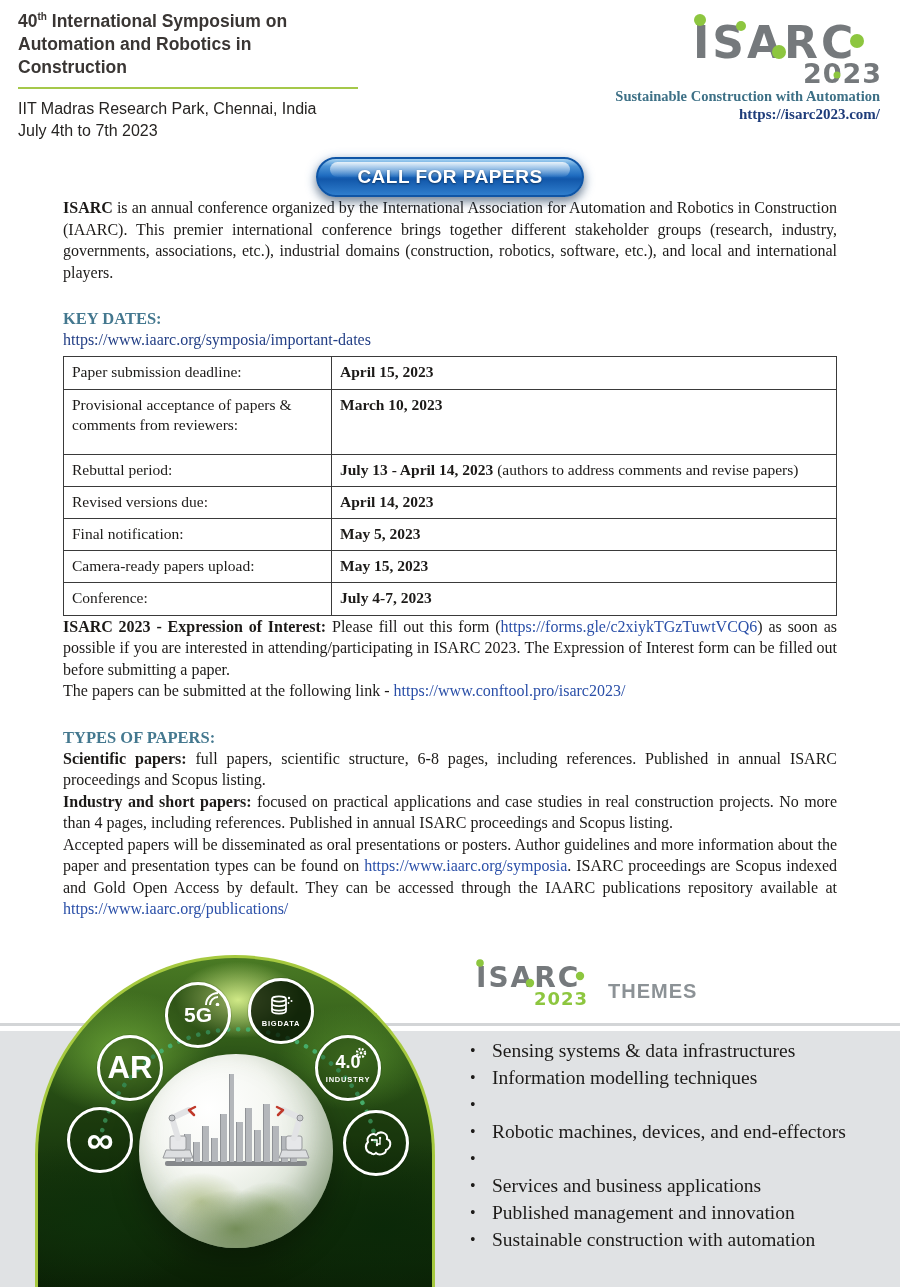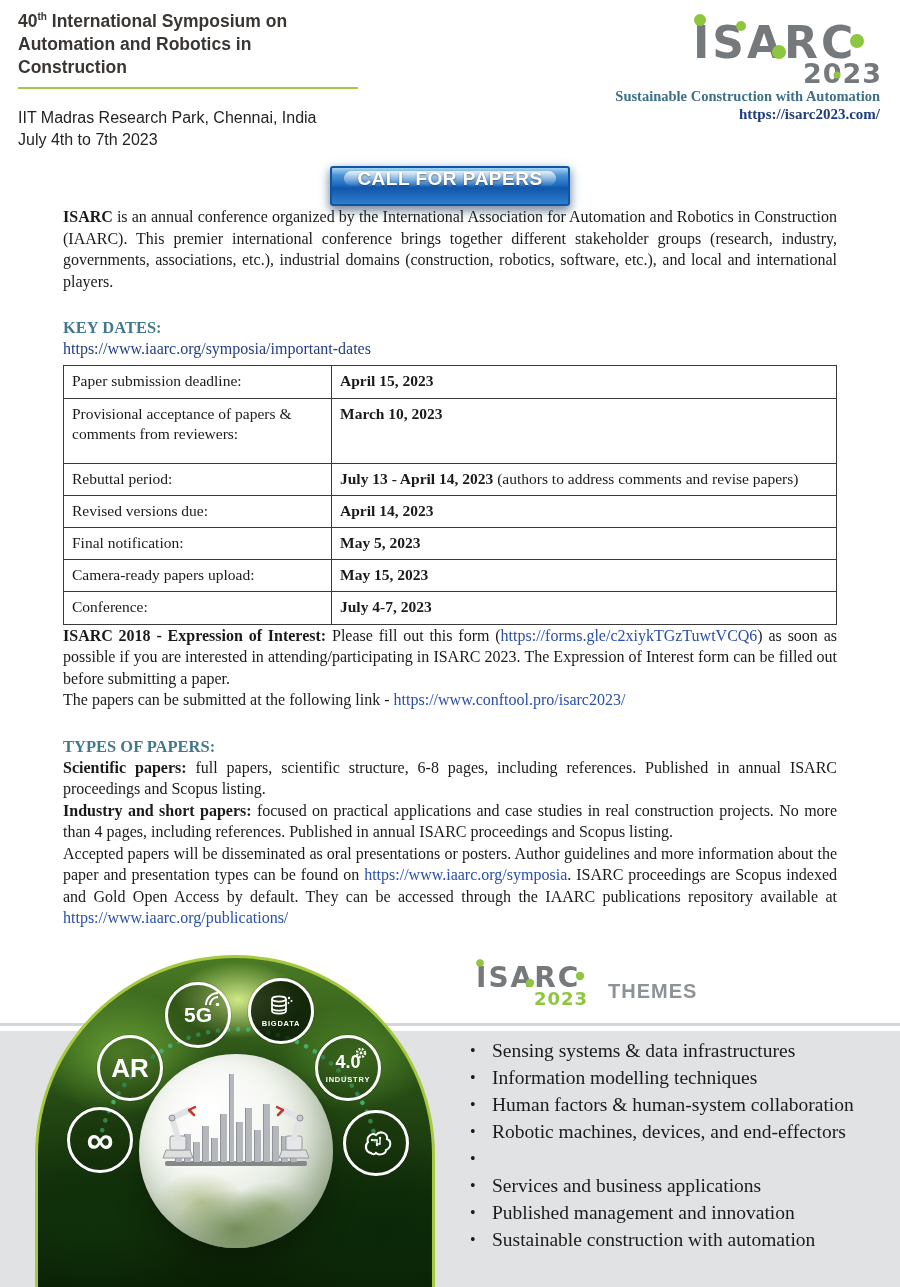--- a/index.html
+++ b/index.html
@@ -9,33 +9,33 @@
     font-family:"Liberation Serif", serif; color:#1c1a18; overflow:hidden;
   }
   
   .top { display:flex; justify-content:space-between; padding:10px 20px 0 18px; }
   .top-left { width:480px; font-family:"Liberation Sans", sans-serif; }
   .conf-title {
     font-size:17.5px; font-weight:bold; color:#3a3634; line-height:1.3;
     padding-bottom:9px; border-bottom:2.5px solid #a5c84a; width:340px;
   }
   .conf-title sup { font-size:10px; }
-  .venue { margin-top:18px; font-size:16px; color:#262422; line-height:1.35; }
+  .venue { margin-top:9px; font-size:16px; color:#262422; line-height:1.35; }
   .top-right { text-align:right; padding-top:2px; }
   .logo-svg { display:block; margin-left:auto; }
   .tagline { font-size:14.5px; font-weight:bold; color:#3d7086; margin-top:2px; }
   .site-url { font-size:15px; font-weight:bold; color:#1e3c7a; }
   
   .cfp-wrap { display:flex; justify-content:center; margin-top:16px; }
   .cfp-btn {
-    position:relative; width:240px; height:40px; border-radius:3px;
+    position:relative; width:268px; height:40px; border-radius:20px;
     background:linear-gradient(180deg,#a8d4f2 0%,#4c94d6 20%,#1f6cc0 46%,#1257aa 56%,#2f7ecd 100%);
     border:2px solid #0f55a5;
     box-shadow:0 5px 8px rgba(0,0,0,.30), 0 3px 12px rgba(40,100,170,.45);
-    display:flex; align-items:flex-start; justify-content:center;
+    display:flex; align-items:center; justify-content:center;
     font-family:"Liberation Sans", sans-serif; font-weight:bold; font-size:19px;
     color:#ffffff; letter-spacing:.5px; text-shadow:0 1px 2px rgba(0,0,0,.45);
     cursor:pointer;
   }
   .cfp-btn::before {
     content:""; position:absolute; left:12px; right:12px; top:3px; height:15px;
     border-radius:10px;
     background:linear-gradient(180deg, rgba(255,255,255,.8), rgba(255,255,255,.05));
   }
   .cfp-btn span { position:relative; }
@@ -105,21 +105,21 @@
   .arm.left  { left:18px; }
   .arm.right { right:18px; transform:scaleX(-1); }
   .dots-arc { position:absolute; left:0; top:0; z-index:4; }
   .node {
     position:absolute; width:66px; height:66px; border-radius:50%;
     border:3px solid #ffffff; background:rgba(15,35,8,.30); z-index:5;
     display:flex; flex-direction:column; align-items:center; justify-content:center;
     color:#fff; font-family:"Liberation Sans", sans-serif; font-weight:bold;
     box-shadow:0 0 0 1px rgba(0,0,0,.12);
   }
-  .node-ar    { left:59px;  top:77px;  font-size:26px; }
+  .node-ar    { left:59px;  top:77px;  font-size:31px; }
   .node-5g    { left:127px; top:24px;  font-size:21px; }
   .node-big   { left:210px; top:20px;  background:rgba(8,20,4,.78); }
   .node-ind   { left:277px; top:77px;  }
   .node-inf   { left:29px;  top:149px; font-size:38px; line-height:30px; }
   .node-brain { left:305px; top:152px; }
   .node .mini-label { font-size:7.5px; letter-spacing:.8px; margin-top:2px; font-weight:bold; }
   .node .num { font-size:18px; }
   .wifi-ic { position:absolute; top:7px; right:7px; }
   .gear-ic { position:absolute; top:9px; right:11px; }
   
@@ -200,21 +200,21 @@
         <td class="dlabel">Camera-ready papers upload:</td>
         <td class="dval"><b>May 15, 2023</b><span></span></td>
       </tr>
       <tr>
         <td class="dlabel">Conference:</td>
         <td class="dval"><b>July 4-7, 2023</b><span></span></td>
       </tr>
     </tbody>
   </table>
 
-  <p class="body-text eoi"><b class="lead">ISARC 2018 - Expression of Interest:</b><span> Please fill out this form (</span><a class="inlink" href="#">https://forms.gle/c2xiykTGzTuwtVCQ6</a><span>) as soon as possible if you are interested in attending/participating in ISARC 2023. The Expression of Interest form can be filled out before submitting a paper.</span></p>
+  <p class="body-text eoi"><b class="lead">ISARC 2023 - Expression of Interest:</b><span> Please fill out this form (</span><a class="inlink" href="#">https://forms.gle/c2xiykTGzTuwtVCQ6</a><span>) as soon as possible if you are interested in attending/participating in ISARC 2023. The Expression of Interest form can be filled out before submitting a paper.</span></p>
 
   <p class="body-text submit-line"><span>The papers can be submitted at the following link - </span><a class="inlink" href="#">https://www.conftool.pro/isarc2023/</a></p>
 
   <div class="teal-head types-head">TYPES OF PAPERS:</div>
   <p class="body-text types-para"><b class="lead">Scientific papers:</b><span> full papers, scientific structure, 6-8 pages, including references. Published in annual ISARC proceedings and Scopus listing.</span></p>
   <p class="body-text"><b class="lead">Industry and short papers:</b><span> focused on practical applications and case studies in real construction projects. No more than 4 pages, including references. Published in annual ISARC proceedings and Scopus listing.</span></p>
 
   <p class="body-text accepted"><span>Accepted papers will be disseminated as oral presentations or posters. Author guidelines and more information about the paper and presentation types can be found on </span><a class="inlink" href="#">https://www.iaarc.org/symposia</a><span>. ISARC proceedings are Scopus indexed and Gold Open Access by default. They can be accessed through the IAARC publications repository available at </span><a class="inlink" href="#">https://www.iaarc.org/publications/</a></p>
 
 </div>
@@ -327,21 +327,20 @@
     <div class="titem">
         <span class="bullet">•</span>
         <span>Sensing systems &amp; data infrastructures</span>
       </div>
     <div class="titem">
         <span class="bullet">•</span>
         <span>Information modelling techniques</span>
       </div>
     <div class="titem">
         <span class="bullet">•</span>
-        <span>Human factors &amp; human-system collaboration</span>
       </div>
     <div class="titem">
         <span class="bullet">•</span>
         <span>Robotic machines, devices, and end-effectors</span>
       </div>
     <div class="titem">
         <span class="bullet">•</span>
       </div>
     <div class="titem">
         <span class="bullet">•</span>

